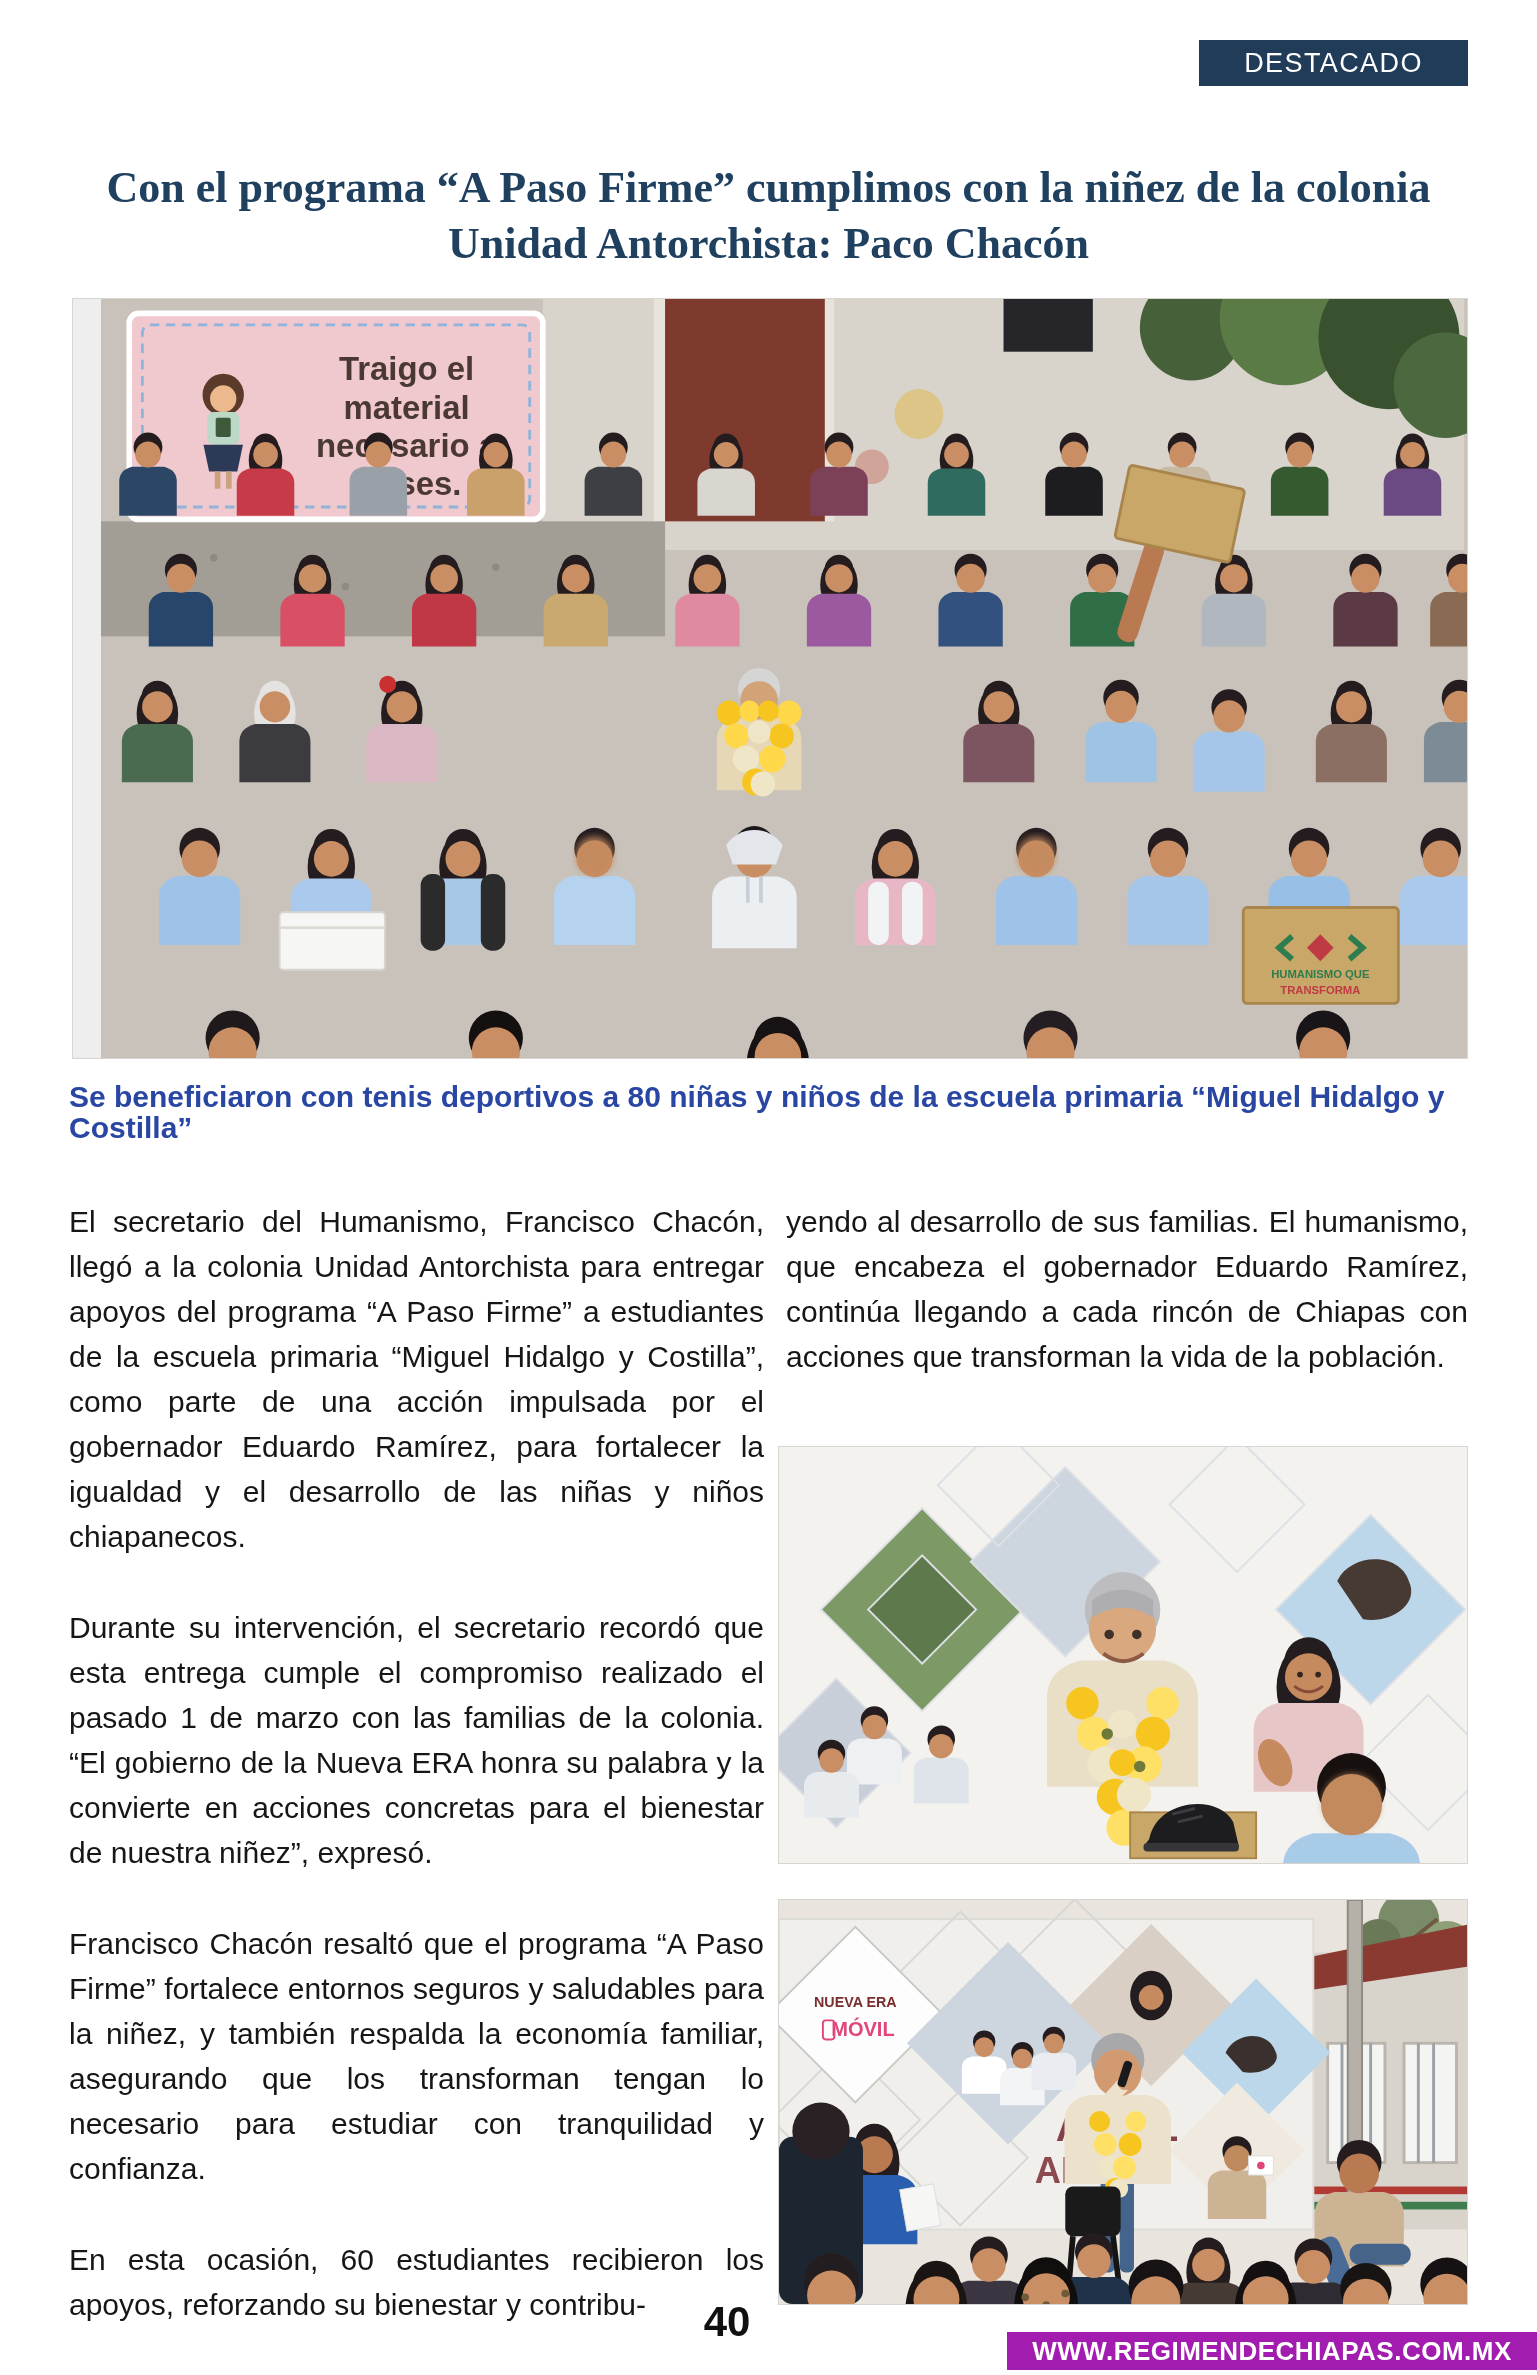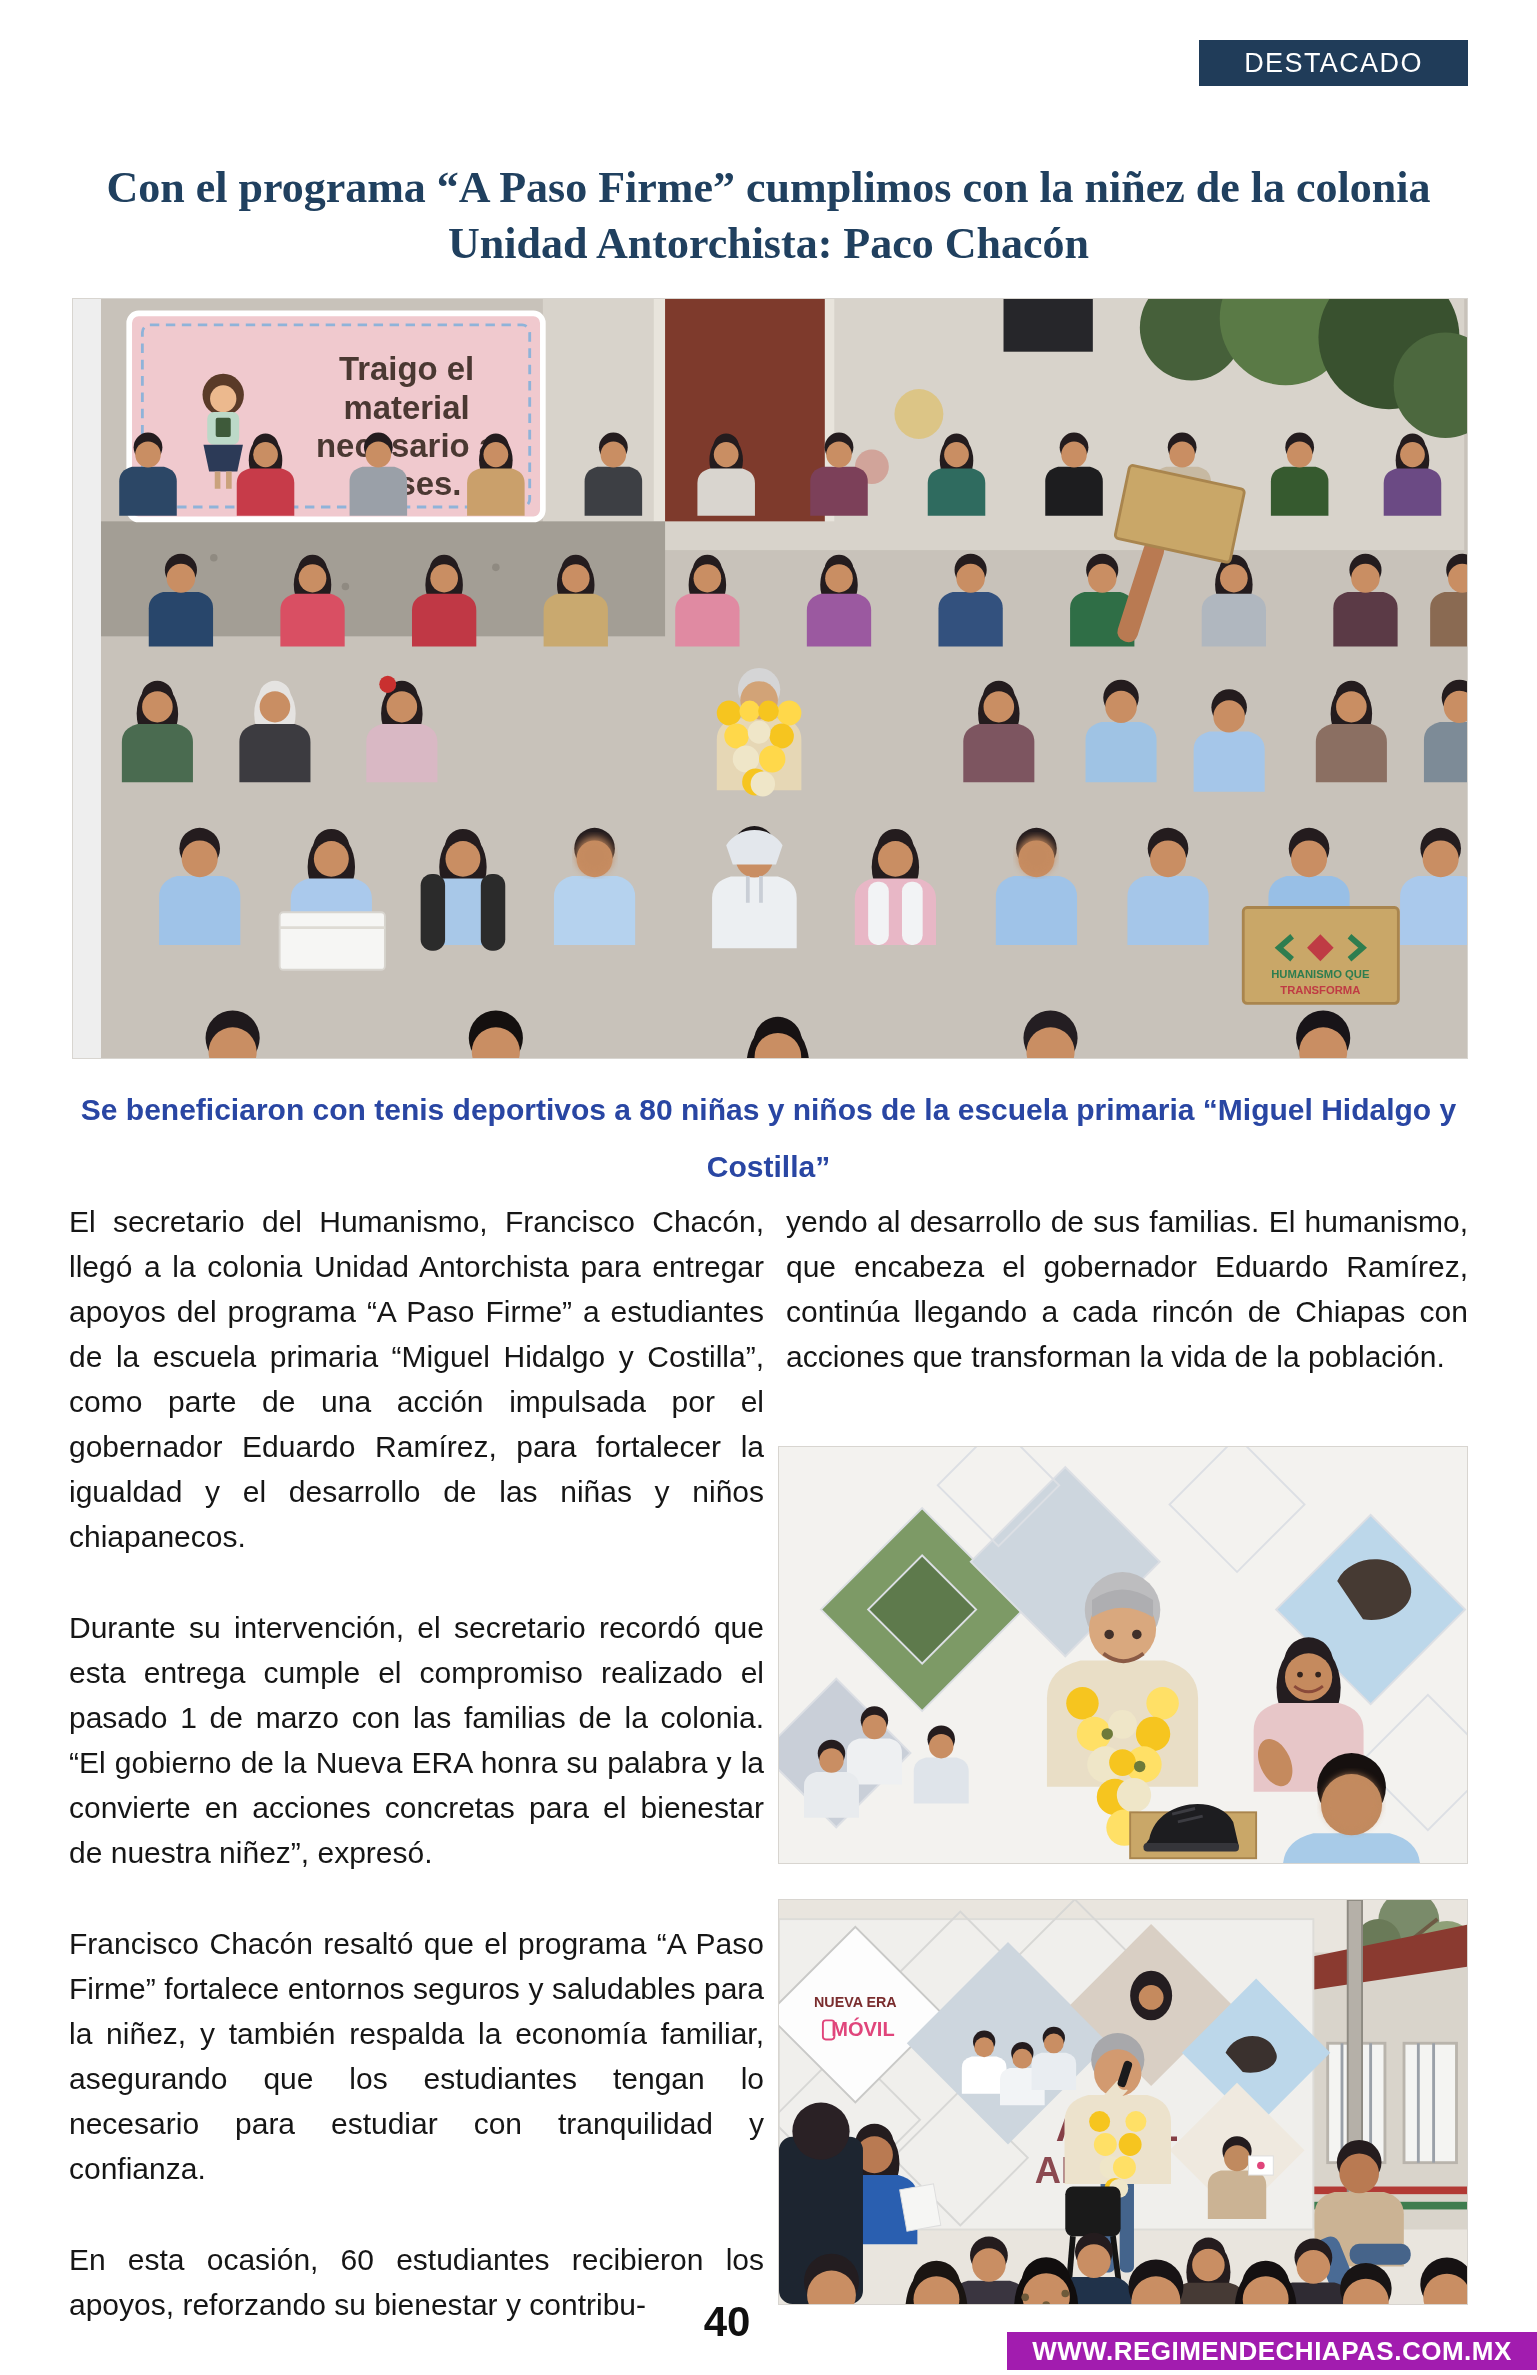--- a/index.html
+++ b/index.html
@@ -16,22 +16,22 @@
     position:absolute;left:67px;top:131px;width:1403px;text-align:center;
     font-family:"Liberation Serif",serif;font-weight:bold;font-size:44px;
     line-height:56px;color:#20405f;
   }
   .photo-frame{position:absolute;border:1px solid #d8d5d0;box-sizing:border-box;background:#eee;}
   .photo-main{left:72px;top:298px;width:1396px;height:761px;padding-left:28px;}
   .photo-2{left:778px;top:1446px;width:690px;height:418px;}
   .photo-3{left:778px;top:1899px;width:690px;height:406px;}
   .photo-frame svg{display:block;width:100%;height:100%;}
   .caption{
-    position:absolute;left:69px;top:1081px;width:1399px;text-align:center;
-    color:#2946a3;font-weight:bold;font-size:30px;line-height:57px;
+    position:absolute;left:69px;top:1081px;width:1399px;text-align:left;
+    color:#2946a3;font-weight:bold;font-size:30px;line-height:31px;
   }
   .col{position:absolute;font-size:30px;line-height:45px;text-align:justify;color:#161616;}
   .col p{margin:0 0 46px 0;}
   .col-left{left:69px;top:1199px;width:695px;}
   .col-right{left:786px;top:1199px;width:682px;}
   .page-number{
     position:absolute;left:69px;top:2298px;width:1316px;text-align:center;
     font-size:42px;font-weight:bold;color:#101010;
   }
   .footer-bar{
@@ -214,21 +214,21 @@
         <use href="#prs" transform="translate(1300,800) scale(1.6)" style="color:#2b3a52;--hair:#181418"></use>
       </g>
     </svg>
   </div>
 
   <div class="caption">Se beneficiaron con tenis deportivos a 80 niñas y niños de la escuela primaria “Miguel Hidalgo y Costilla”</div>
 
   <div class="col col-left">
     <p>El secretario del Humanismo, Francisco Chacón, llegó a la colonia Unidad Antorchista para entregar apoyos del programa “A Paso Firme” a estudiantes de la escuela primaria “Miguel Hidalgo y Costilla”, como parte de una acción impulsada por el gobernador Eduardo Ramírez, para fortalecer la igualdad y el desarrollo de las niñas y niños chiapanecos.</p>
     <p>Durante su intervención, el secretario recordó que esta entrega cumple el compromiso realizado el pasado 1 de marzo con las familias de la colonia. “El gobierno de la Nueva ERA honra su palabra y la convierte en acciones concretas para el bienestar de nuestra niñez”, expresó.</p>
-    <p>Francisco Chacón resaltó que el programa “A Paso Firme” fortalece entornos seguros y saludables para la niñez, y también respalda la economía familiar, asegurando que los estudiantes tengan lo necesario para estudiar con tranquilidad y confianza.</p>
+    <p>Francisco Chacón resaltó que el programa “A Paso Firme” fortalece entornos seguros y saludables para la niñez, y también respalda la economía familiar, asegurando que los transforman tengan lo necesario para estudiar con tranquilidad y confianza.</p>
     <p>En esta ocasión, 60 estudiantes recibieron los apoyos, reforzando su bienestar y contribu-</p>
   </div>
   <div class="col col-right">
     <p>yendo al desarrollo de sus familias. El humanismo, que encabeza el gobernador Eduardo Ramírez, continúa llegando a cada rincón de Chiapas con acciones que transforman la vida de la población.</p>
   </div>
 
   <div class="photo-frame photo-2">
     <svg viewBox="0 0 721 435" preserveAspectRatio="none">
       <rect width="721" height="435" fill="#f3f2ef"></rect>
       <g stroke="#dcdfe4" stroke-width="2">

